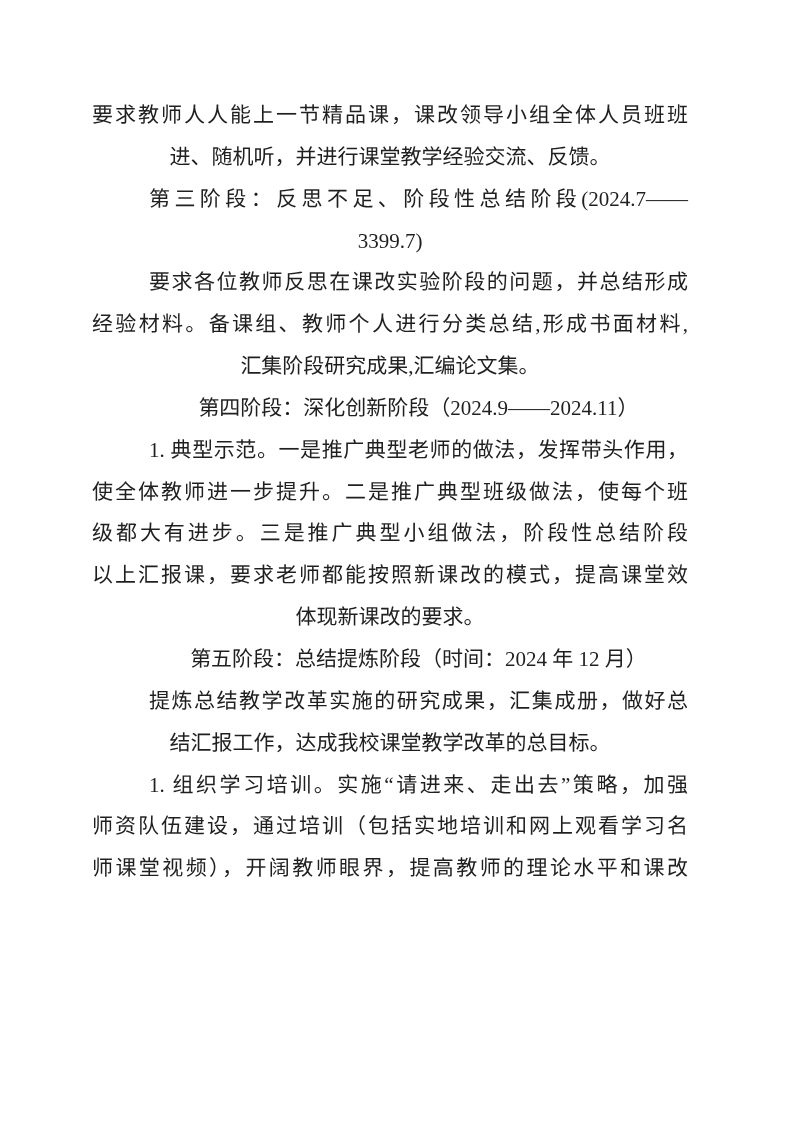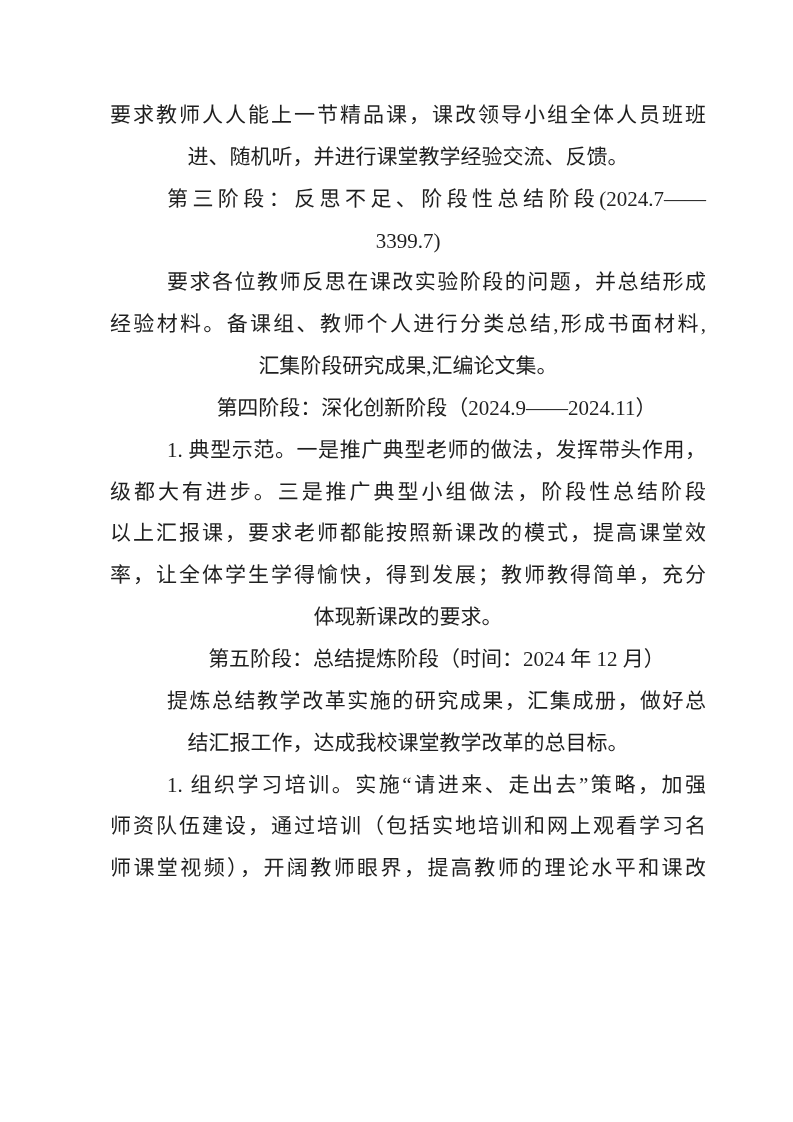--- a/index.html
+++ b/index.html
@@ -9,21 +9,21 @@
   }
   .page {
     position: relative;
     width: 793px;
     height: 1122px;
     background: #ffffff;
     overflow: hidden;
   }
   .text-column {
     position: absolute;
-    left: 110px;
+    left: 92px;
     top: 95px;
     width: 596px;
   }
   .line {
     font-family: "Liberation Serif", "DejaVu Serif", serif;
     font-size: 21px;
     height: 41.85px;
     line-height: 41.85px;
     color: #1f1f1f;
     word-break: keep-all;
@@ -48,23 +48,23 @@
   <div class="text-column">
       <div class="line justify">要求教师人人能上一节精品课，课改领导小组全体人员班班</div>
       <div class="line">进、随机听，并进行课堂教学经验交流、反馈。</div>
       <div class="line justify indent">第三阶段：反思不足、阶段性总结阶段(2024.7——</div>
       <div class="line">3399.7)</div>
       <div class="line justify indent">要求各位教师反思在课改实验阶段的问题，并总结形成</div>
       <div class="line justify">经验材料。备课组、教师个人进行分类总结,形成书面材料,</div>
       <div class="line">汇集阶段研究成果,汇编论文集。</div>
       <div class="line indent">第四阶段：深化创新阶段（2024.9——2024.11）</div>
       <div class="line justify indent">1. 典型示范。一是推广典型老师的做法，发挥带头作用，</div>
+      <div class="line justify">使全体教师进一步提升。二是推广典型班级做法，使每个班</div>
       <div class="line justify">级都大有进步。三是推广典型小组做法，阶段性总结阶段</div>
       <div class="line justify">以上汇报课，要求老师都能按照新课改的模式，提高课堂效</div>
-      <div class="line justify">率，让全体学生学得愉快，得到发展；教师教得简单，充分</div>
       <div class="line">体现新课改的要求。</div>
       <div class="line indent">第五阶段：总结提炼阶段（时间：2024 年 12 月）</div>
       <div class="line justify indent">提炼总结教学改革实施的研究成果，汇集成册，做好总</div>
       <div class="line">结汇报工作，达成我校课堂教学改革的总目标。</div>
       <div class="line justify indent">1. 组织学习培训。实施“请进来、走出去”策略，加强</div>
       <div class="line justify">师资队伍建设，通过培训（包括实地培训和网上观看学习名</div>
       <div class="line justify">师课堂视频），开阔教师眼界，提高教师的理论水平和课改</div>
     </div>
 </div>
 

